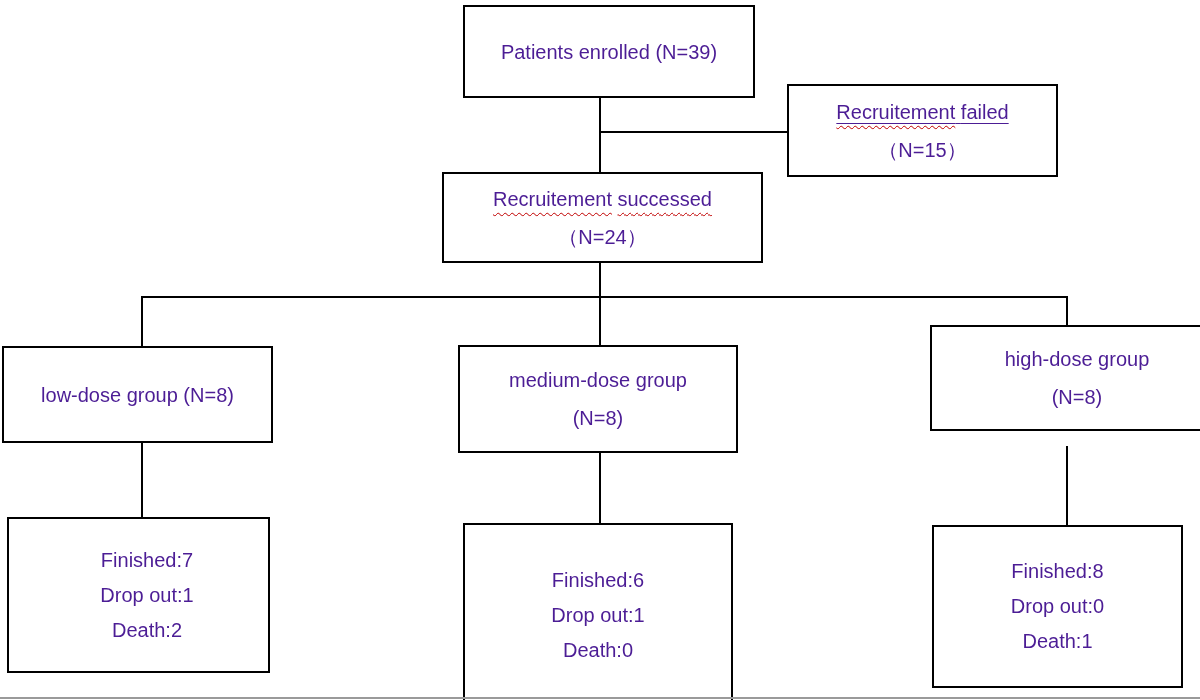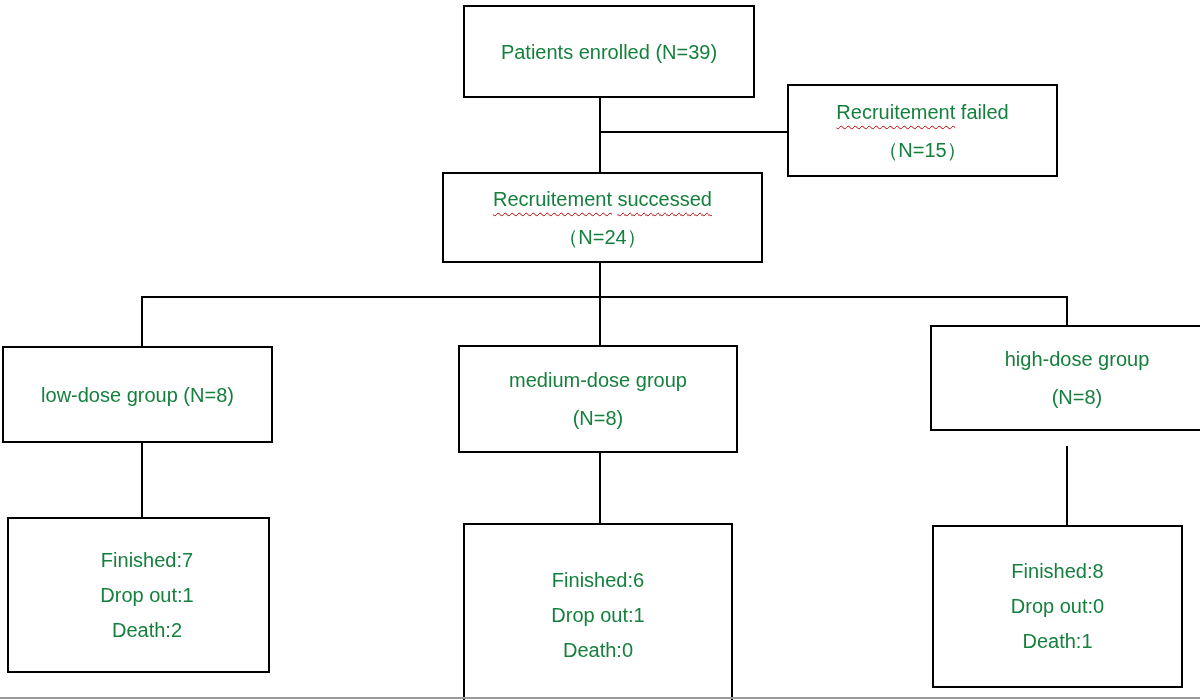--- a/index.html
+++ b/index.html
@@ -7,21 +7,21 @@
     padding: 0;
     background: #ffffff;
   }
   #canvas {
     position: relative;
     width: 1200px;
     height: 700px;
     background: #ffffff;
     overflow: hidden;
     font-family: "Liberation Sans", "DejaVu Sans", sans-serif;
-    color: #15803d;
+    color: #4c1d95;
   }
   .box {
     position: absolute;
     box-sizing: border-box;
     border: 2px solid #000000;
     background: #ffffff;
     display: flex;
     flex-direction: column;
     align-items: center;
     justify-content: center;
@@ -30,20 +30,21 @@
     line-height: 38px;
   }
   .outcome {
     line-height: 35px;
   }
   .line {
     position: absolute;
     background: #000000;
   }
   .uw {
+    text-decoration: underline;
     text-decoration-thickness: 1px;
     text-underline-offset: 4px;
   }
   .sq {
     text-decoration-line: underline;
     text-decoration-style: wavy;
     text-decoration-color: #c00000;
     text-decoration-thickness: 1px;
     text-underline-offset: 6px;
   }

